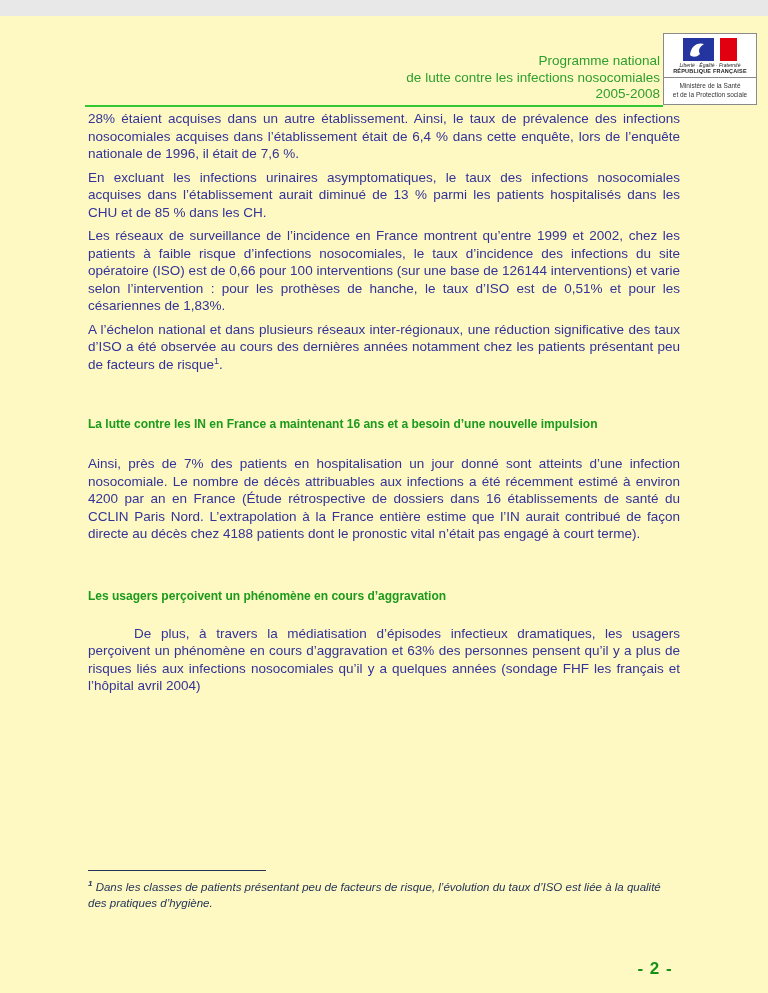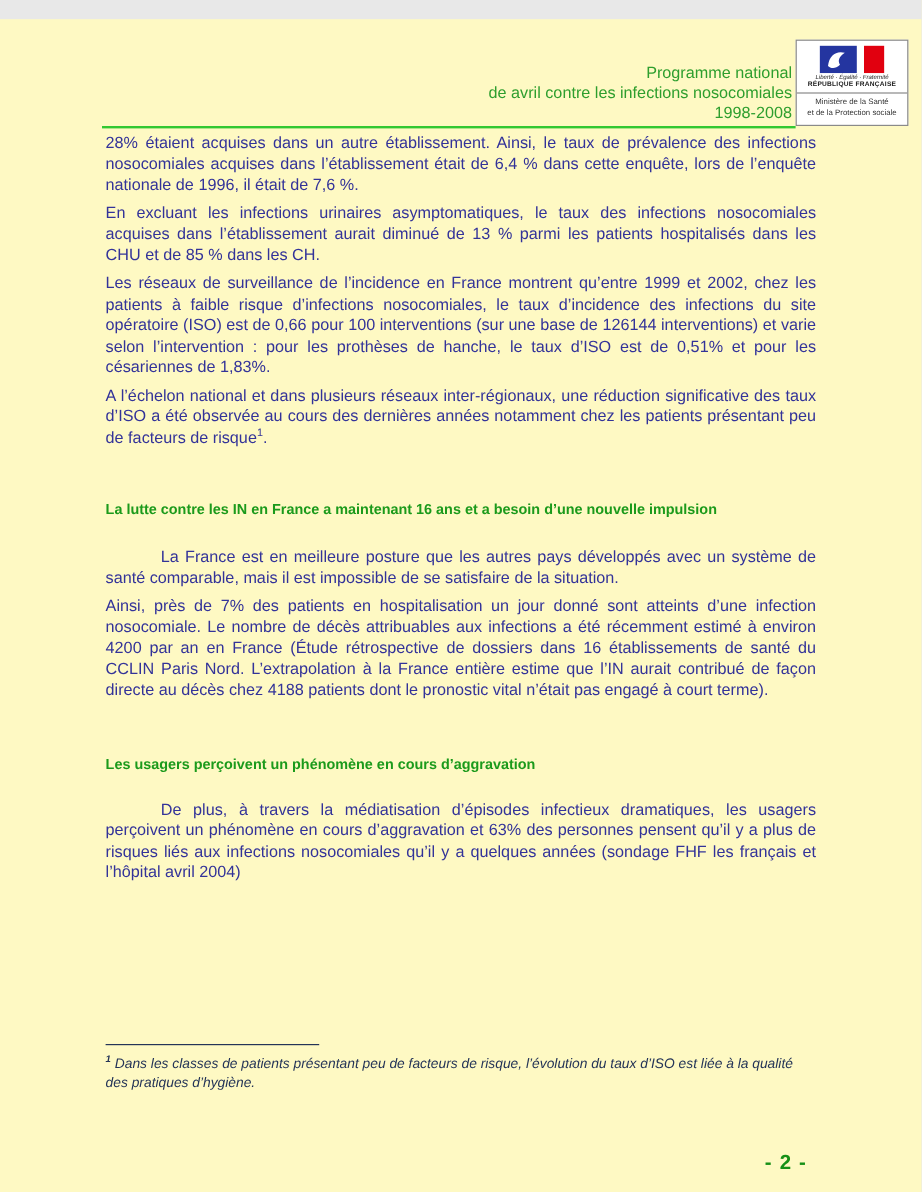--- a/index.html
+++ b/index.html
@@ -75,22 +75,22 @@
     letter-spacing:1px;
   }
 </style>
 </head>
 <body>
 
 <div class="page">
 
   <div class="header-title">
     <div>Programme national</div>
-    <div>de avril contre les infections nosocomiales</div>
-    <div>1998-2008</div>
+    <div>de lutte contre les infections nosocomiales</div>
+    <div>2005-2008</div>
   </div>
 
   <div class="logo">
     <div class="logo-top">
       <svg class="flag" viewBox="0 0 54 23" aria-hidden="true">
         <rect x="0" y="0" width="31" height="23" fill="#2435a0"></rect>
         <rect x="37" y="0" width="17" height="23" fill="#e1000f"></rect>
         <path d="M7,17 C8,8 14,4 21,6 C16,9 15,13 17,16 C13,20 9,19 7,17 Z" fill="#ffffff"></path>
       </svg>
       <div class="motto">Liberté · Égalité · Fraternité</div>
@@ -104,21 +104,20 @@
 
   <div class="header-rule"></div>
 
   <main class="content">
     <p>28% étaient acquises dans un autre établissement. Ainsi, le taux de prévalence des infections nosocomiales acquises dans l’établissement était de 6,4 % dans cette enquête, lors de l’enquête nationale de 1996, il était de 7,6 %.</p>
     <p>En excluant les infections urinaires asymptomatiques, le taux des infections nosocomiales acquises dans l’établissement aurait diminué de 13 % parmi les patients hospitalisés dans les CHU et de 85 % dans les CH.</p>
     <p>Les réseaux de surveillance de l’incidence en France montrent qu’entre 1999 et 2002, chez les patients à faible risque d’infections nosocomiales, le taux d’incidence des infections du site opératoire (ISO) est de 0,66 pour 100 interventions (sur une base de 126144 interventions) et varie selon l’intervention : pour les prothèses de hanche, le taux d’ISO est de 0,51% et pour les césariennes de 1,83%.</p>
     <p><span>A l’échelon national et dans plusieurs réseaux inter-régionaux, une réduction significative des taux d’ISO a été observée au cours des dernières années notamment chez les patients présentant peu de facteurs de risque</span><sup>1</sup><span>.</span></p>
 
     <h2 class="heading heading-1">La lutte contre les IN en France a maintenant 16 ans et a besoin d’une nouvelle impulsion</h2>
-    <p class="indent">La France est en meilleure posture que les autres pays développés avec un système de santé comparable, mais il est impossible de se satisfaire de la situation.</p>
     <p>Ainsi, près de 7% des patients en hospitalisation un jour donné sont atteints d’une infection nosocomiale. Le nombre de décès attribuables aux infections a été récemment estimé à environ 4200 par an en France (Étude rétrospective de dossiers dans 16 établissements de santé du CCLIN Paris Nord. L’extrapolation à la France entière estime que l’IN aurait contribué de façon directe au décès chez 4188 patients dont le pronostic vital n’était pas engagé à court terme).</p>
 
     <h2 class="heading heading-2">Les usagers perçoivent un phénomène en cours d’aggravation</h2>
     <p class="indent">De plus, à travers la médiatisation d’épisodes infectieux dramatiques, les usagers perçoivent un phénomène en cours d’aggravation et 63% des personnes pensent qu’il y a plus de risques liés aux infections nosocomiales qu’il y a quelques années (sondage FHF les français et l’hôpital avril 2004)</p>
   </main>
 
   <div class="footnote">
     <div class="fn-rule"></div>
     <p><sup>1</sup><span> Dans les classes de patients présentant peu de facteurs de risque, l’évolution du taux d’ISO est liée à la qualité des pratiques d’hygiène.</span></p>
   </div>

